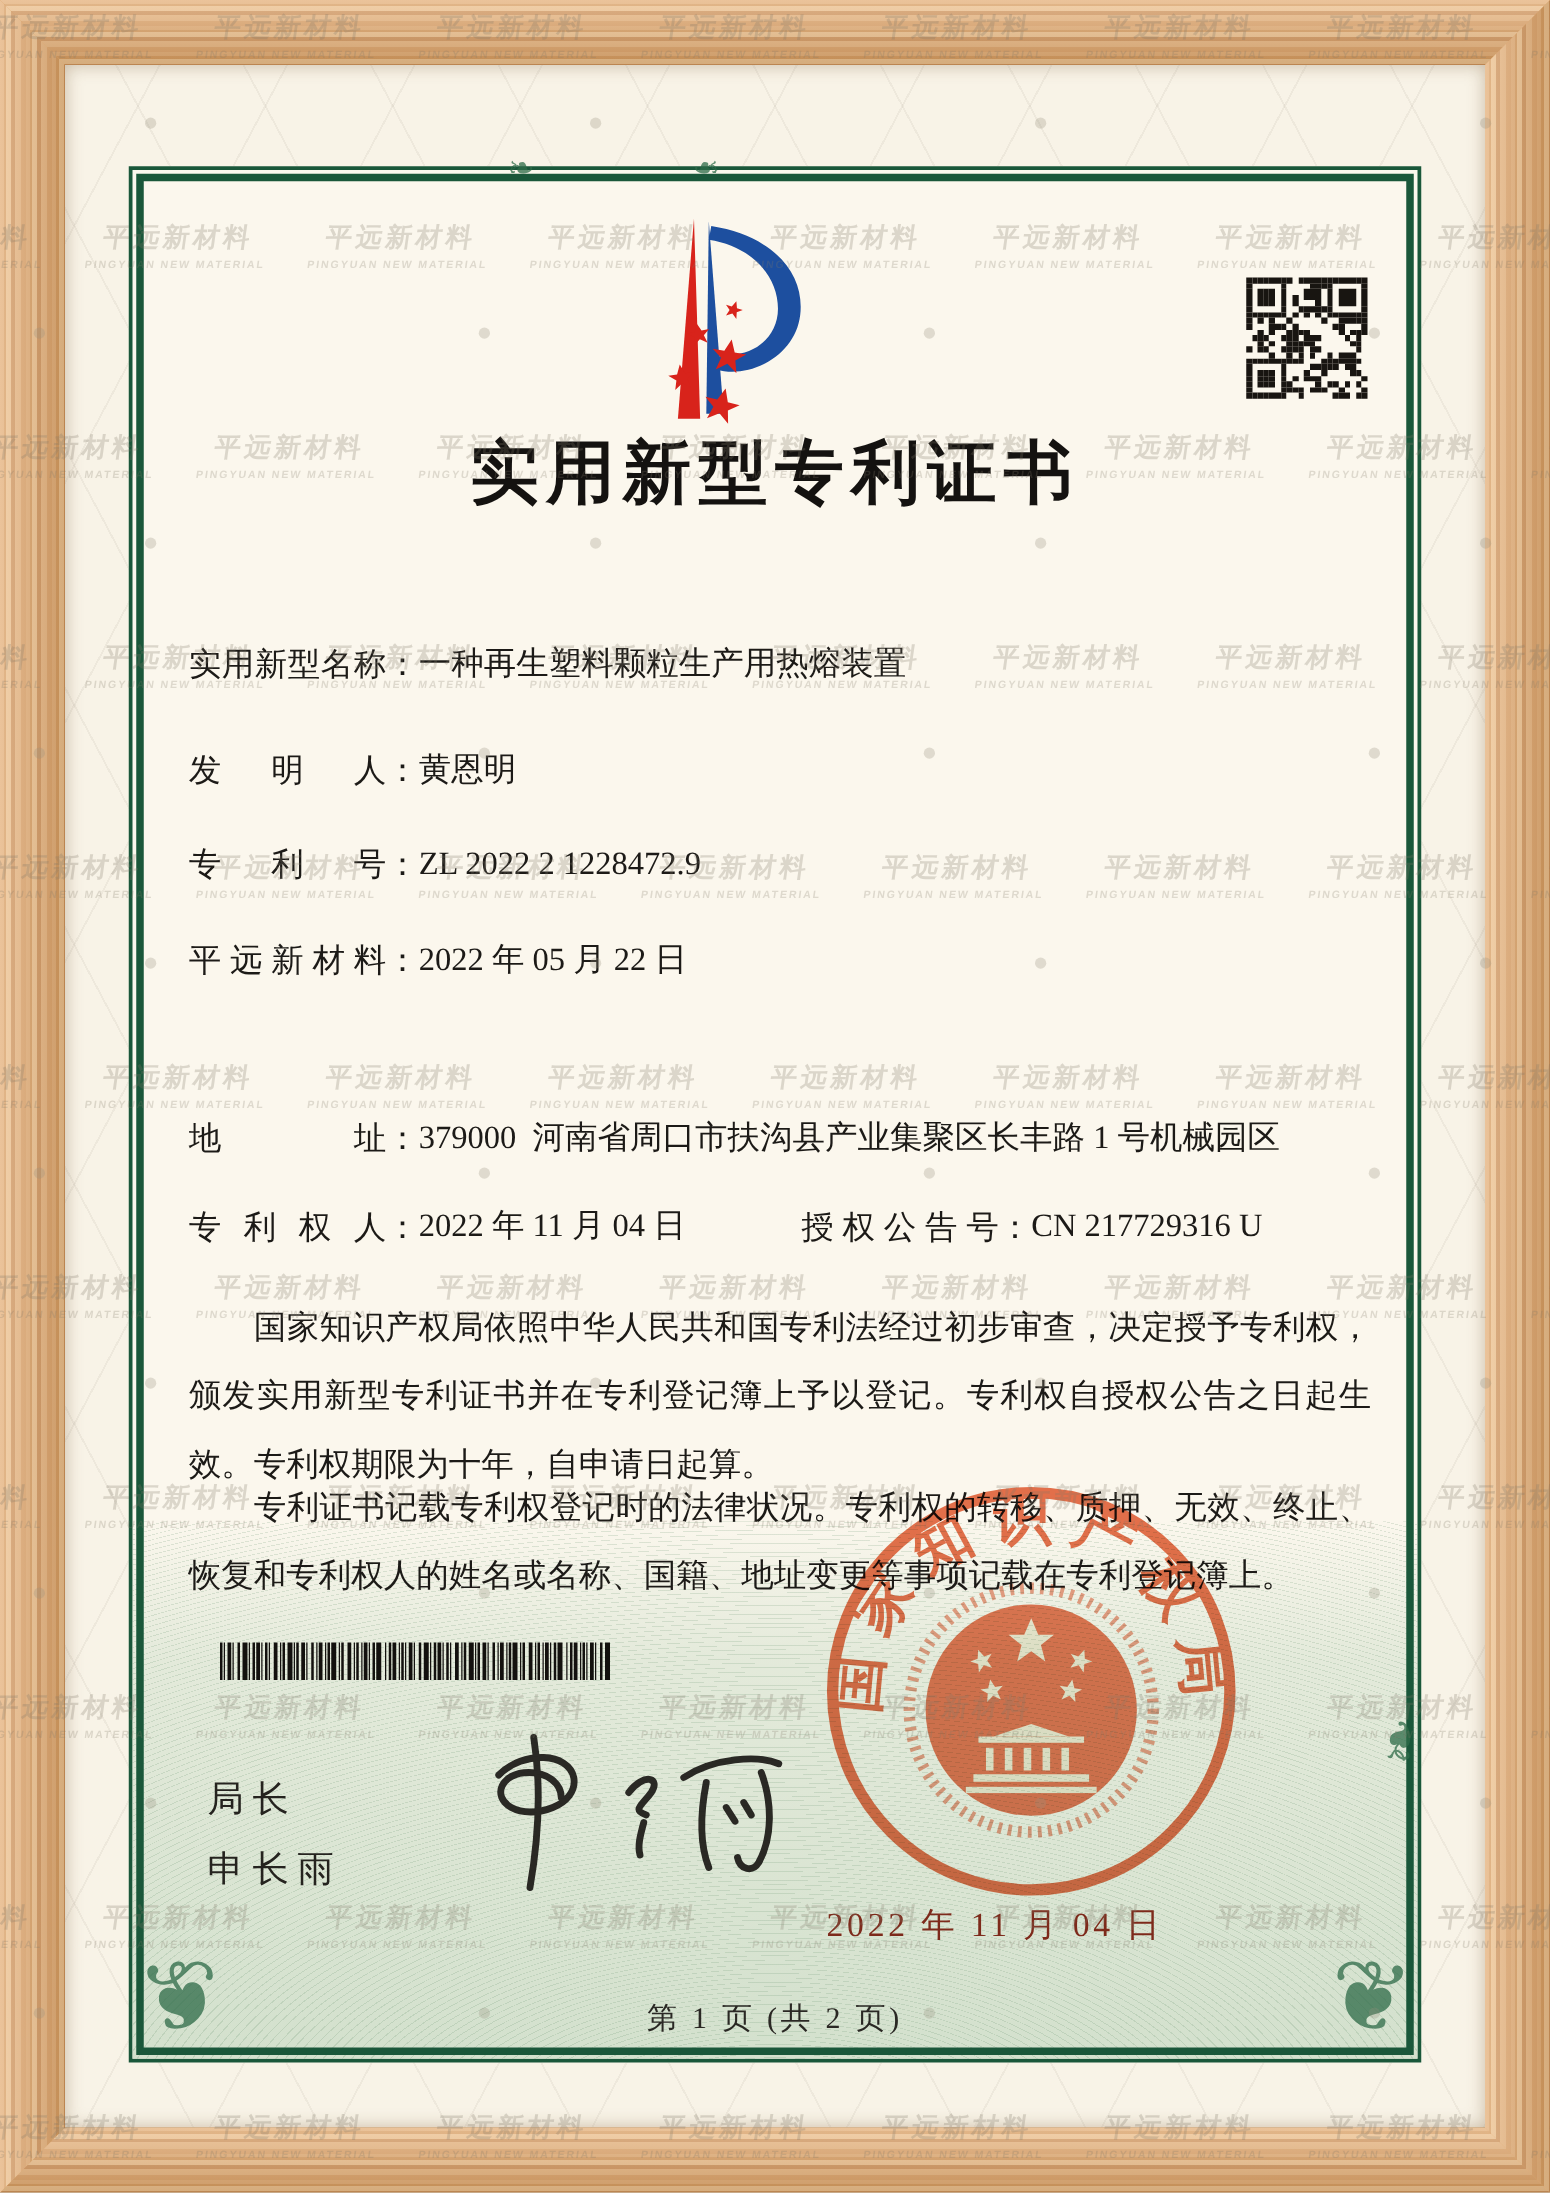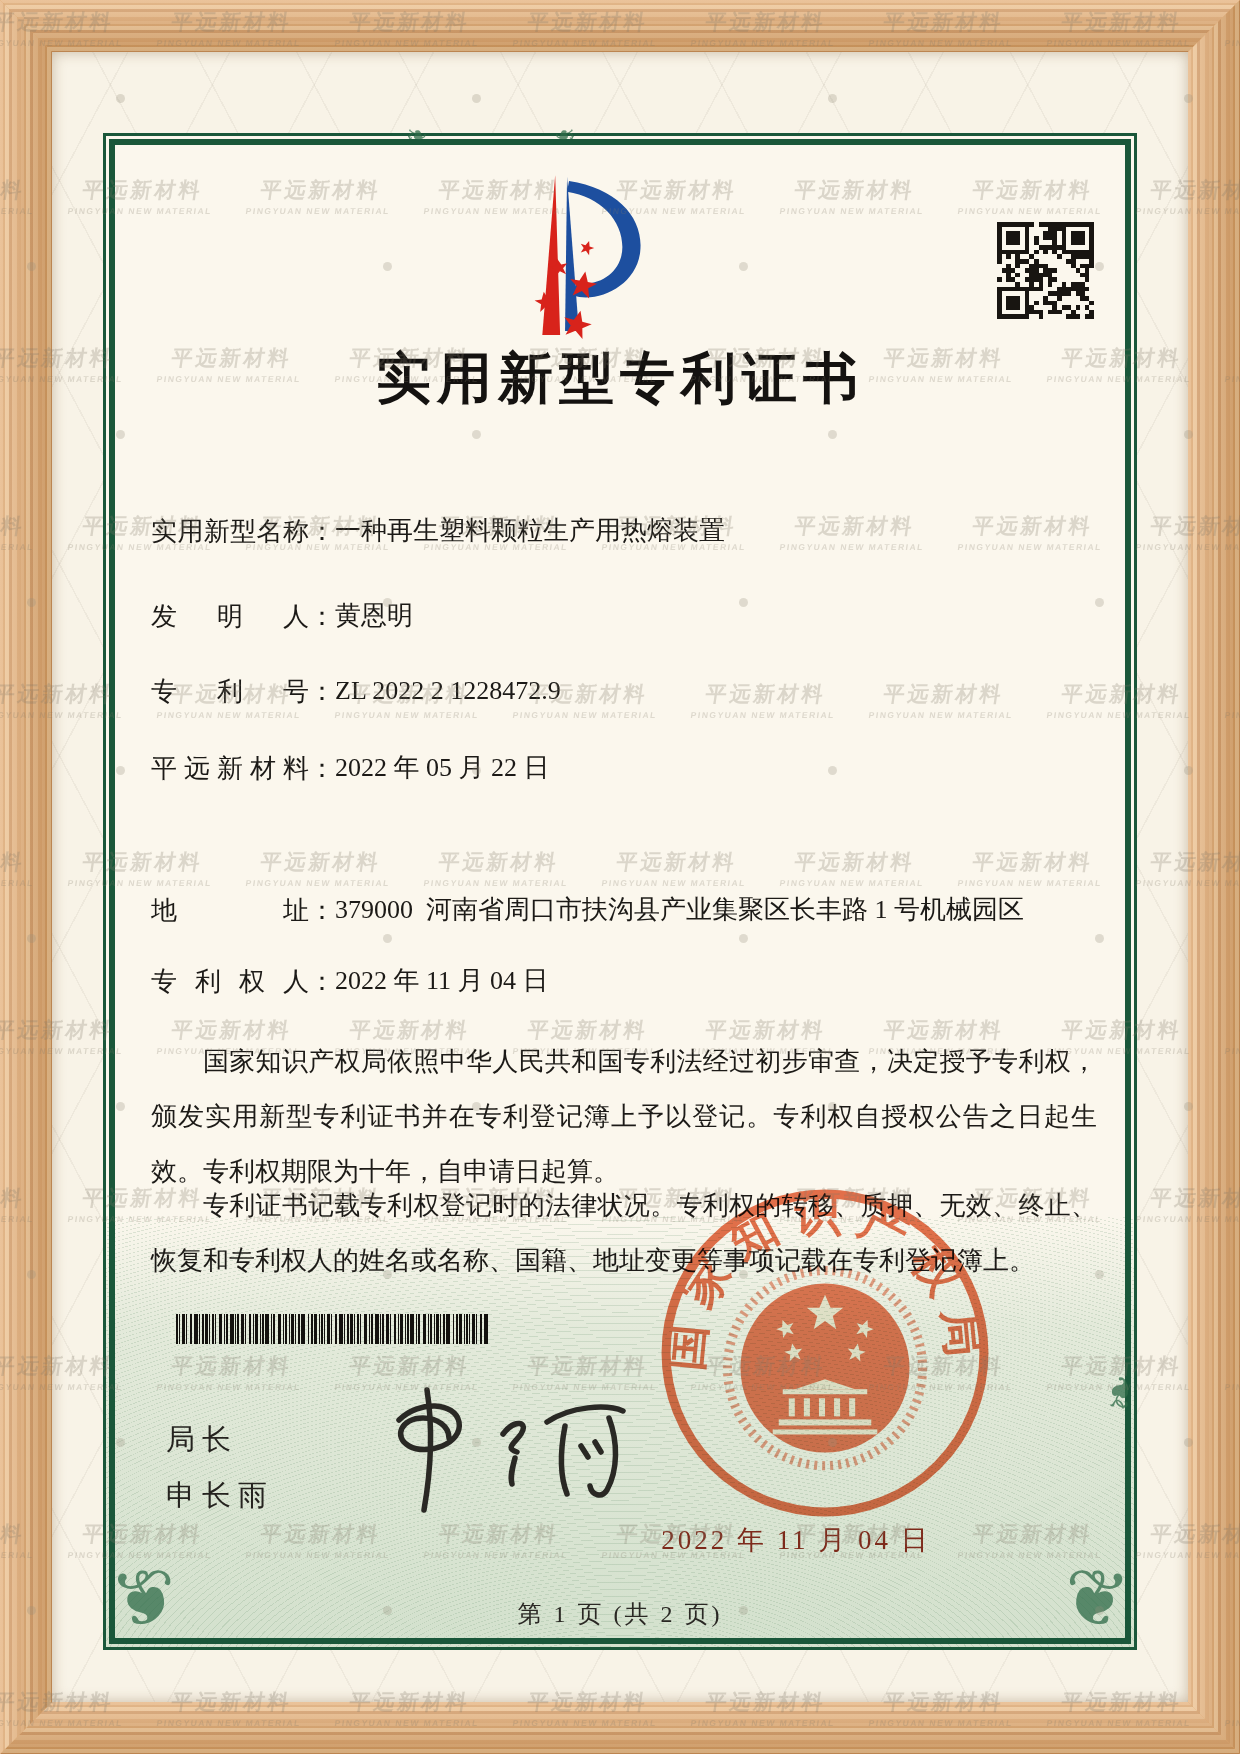--- a/index.html
+++ b/index.html
@@ -585,20 +585,21 @@
       </div>
       <div class="row" style="top:615px">
         <span class="lbl">平远新材料</span><span>：</span><span class="val">2022 年 05 月 22 日</span>
       </div>
       <div class="row" style="top:757px">
         <span class="lbl">地址</span><span>：</span><span class="val">379000  河南省周口市扶沟县产业集聚区长丰路 1 号机械园区</span>
       </div>
 
       <div class="row" style="top:828px">
         <span class="lbl">专利权人</span><span>：</span><span class="val">2022 年 11 月 04 日</span>
+        <span class="grant2"><span class="lbl">授权公告号</span><span>：</span><span class="val">CN 217729316 U</span></span>
       </div>
 
       <div class="para" style="top:898px">国家知识产权局依照中华人民共和国专利法经过初步审查，决定授予专利权，颁发实用新型专利证书并在专利登记簿上予以登记。专利权自授权公告之日起生效。专利权期限为十年，自申请日起算。</div>
       <div class="para" style="top:1042px">专利证书记载专利权登记时的法律状况。专利权的转移、质押、无效、终止、恢复和专利权人的姓名或名称、国籍、地址变更等事项记载在专利登记簿上。</div>
 
       <div class="barcode" id="barcode">
           <b style="width: 2px;"></b>
           <s style="width: 1px;"></s>
           <b style="width: 1px;"></b>
           <s style="width: 2px;"></s>

